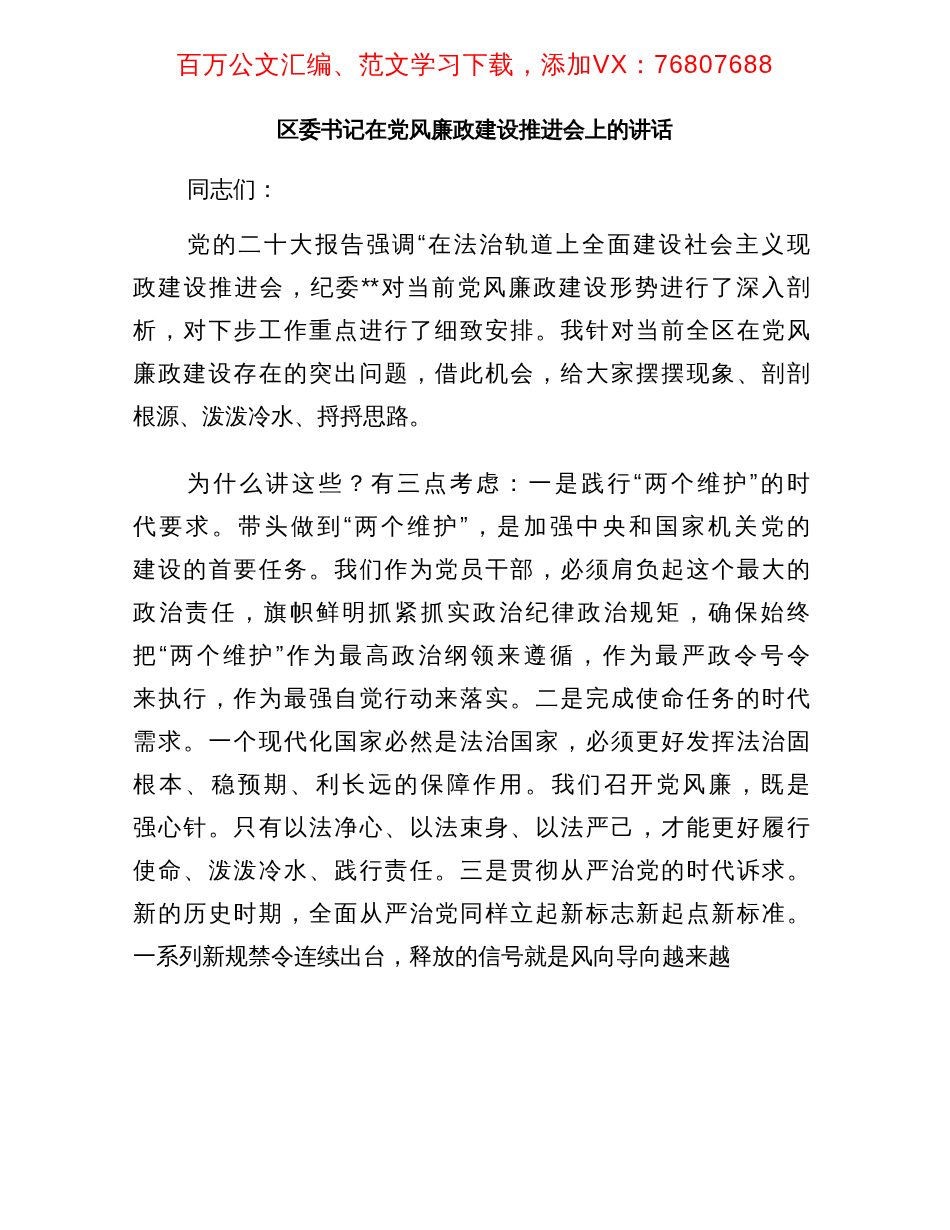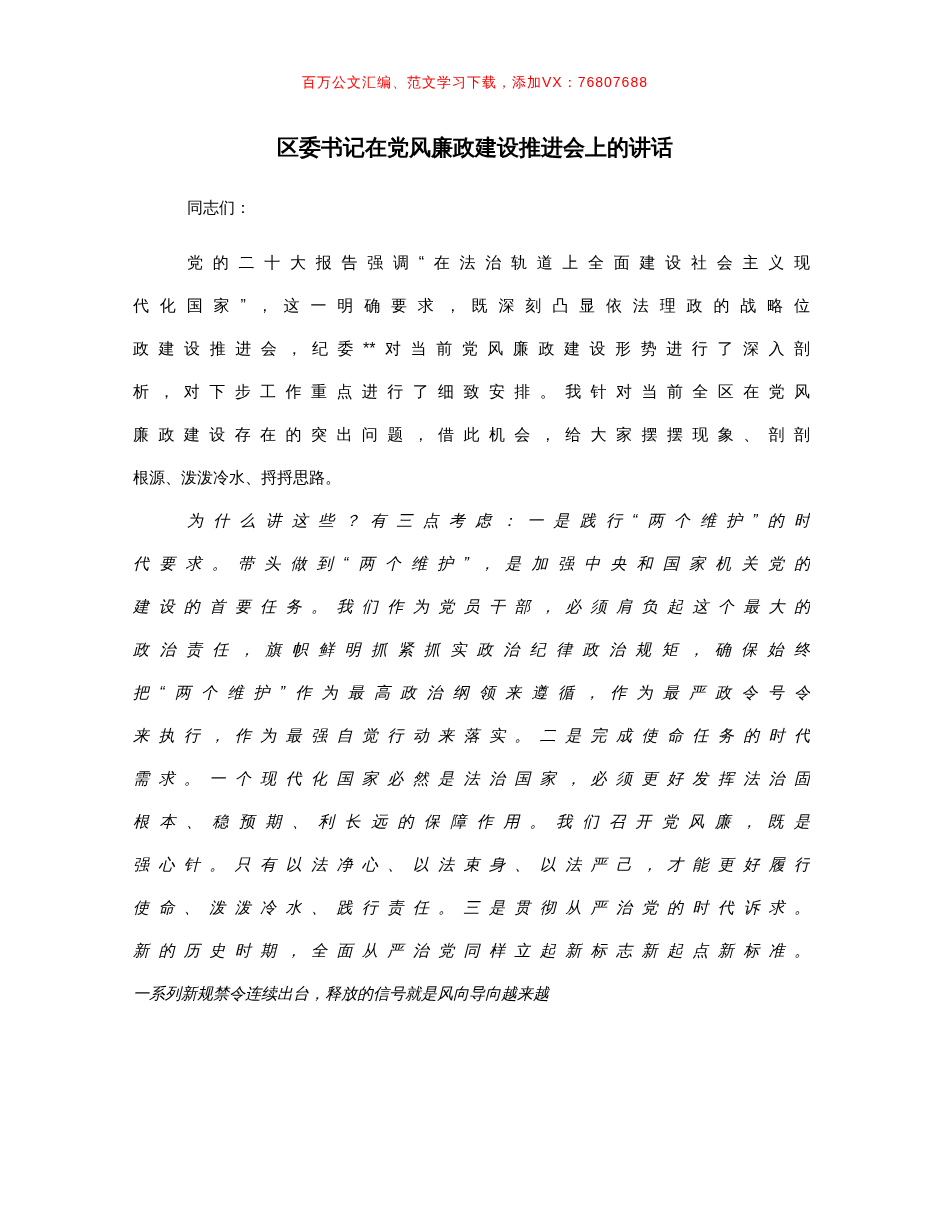--- a/index.html
+++ b/index.html
@@ -13,53 +13,52 @@
     overflow: hidden;
     font-family: "Liberation Sans", sans-serif;
     color: #000000;
   }
   .page {
     width: 950px;
     height: 1230px;
     position: relative;
   }
   .notice {
-    margin-top: 68px;
-    font-size: 14px;
+    margin-top: 50px;
+    font-size: 25px;
     line-height: 28px;
     text-align: center;
     letter-spacing: 1px;
     font-weight: normal;
   }
   .title {
     margin: 31px 0 0 0;
     font-size: 22px;
     line-height: 42px;
     font-weight: bold;
     text-align: center;
     color: #000000;
   }
   .content {
     margin-left: 133px;
     margin-right: 140px; 
-    font-size: 16px;
+    font-size: 23px;
     color: #000000;
   }
   .salutation {
     margin-top: 17px;
   }
   .paragraph {
     margin: 0;
   }
   .paragraph.first {
     margin-top: 12px;
   }
   .paragraph.second {
-    margin-top: 0;
-    font-style: italic;
+    margin-top: 24px;
   }
   .line {
     line-height: 43px;
     height: 43px;
     text-align: justify;
     text-align-last: justify;
     overflow: hidden;
   }
   .line.indent {
     text-indent: 54px;
@@ -76,21 +75,20 @@
   <div class="notice" style="color: rgb(254, 0, 0);">百万公文汇编、范文学习下载，添加VX：76807688</div>
 
   <h1 class="title">区委书记在党风廉政建设推进会上的讲话</h1>
 
   <div class="content">
     <div class="line last indent salutation">同志们：</div>
 
     <div>
         <div class="paragraph first">
           <div class="line indent">党的二十大报告强调“在法治轨道上全面建设社会主义现</div>
-          <div class="line">代化国家”，这一明确要求，既深刻凸显依法理政的战略位</div>
           <div class="line">政建设推进会，纪委**对当前党风廉政建设形势进行了深入剖</div>
           <div class="line">析，对下步工作重点进行了细致安排。我针对当前全区在党风</div>
           <div class="line">廉政建设存在的突出问题，借此机会，给大家摆摆现象、剖剖</div>
           <div class="line last">根源、泼泼冷水、捋捋思路。</div>
         </div>
         <div class="paragraph second">
           <div class="line indent">为什么讲这些？有三点考虑：一是践行“两个维护”的时</div>
           <div class="line">代要求。带头做到“两个维护”，是加强中央和国家机关党的</div>
           <div class="line">建设的首要任务。我们作为党员干部，必须肩负起这个最大的</div>
           <div class="line">政治责任，旗帜鲜明抓紧抓实政治纪律政治规矩，确保始终</div>

